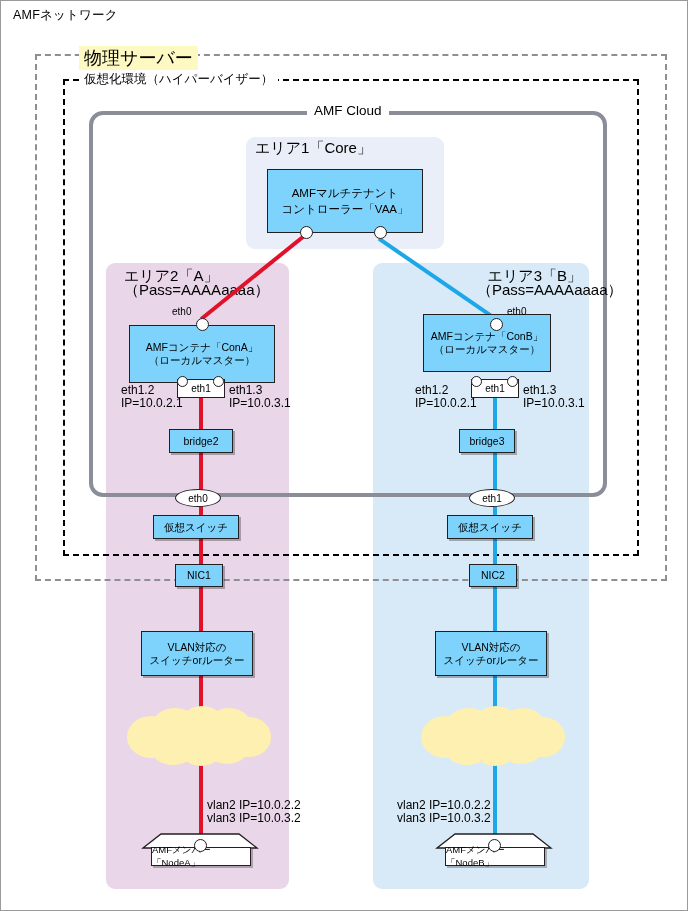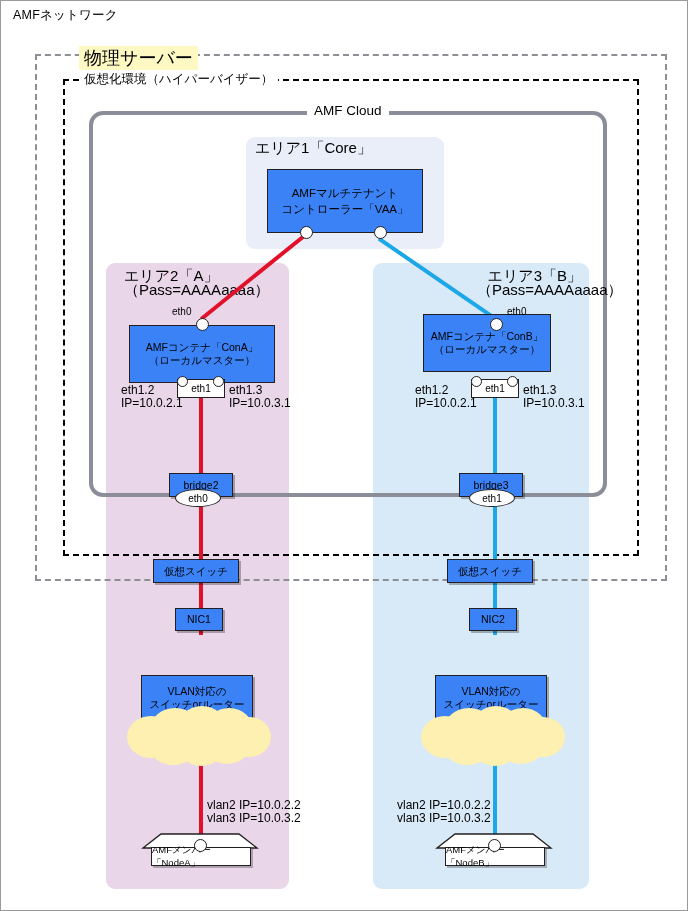--- a/index.html
+++ b/index.html
@@ -47,32 +47,32 @@
 
   
   .link{position:absolute;}
   .link-v-red{background:#e2112a;width:4px;}
   .link-v-blue{background:#1ba7e8;width:4px;}
   .diag{transform-origin:0 0;height:4px;}
   .diag-red{background:#e2112a;}
   .diag-blue{background:#1ba7e8;}
 
   
-  .box{background:#3b82f6;border:1.5px solid #231f20;}
-  .box-sh{box-shadow:2px 2px 0 rgba(0,0,0,.28);margin-top:44px;}
+  .box{background:#7dd3fc;border:1.5px solid #231f20;}
+  .box-sh{box-shadow:2px 2px 0 rgba(0,0,0,.28);}
   .box-txt{font-size:10.5px;line-height:13px;color:#000;}
 
   #vaa-box{left:266px;top:168px;width:156px;height:64px;}
   #vaa-box .box-txt{font-size:11.5px;line-height:16px;}
 
   #cona-box{left:128px;top:324px;width:146px;height:58px;}
   #conb-box{left:422px;top:313px;width:128px;height:58px;}
 
   #bridge2-box{left:168px;top:428px;width:64px;height:24px;}
-  #bridge3-box{left:458px;top:428px;width:64px;height:24px;}
+  #bridge3-box{left:458px;top:428px;width:56px;height:24px;}
 
   #vswitch1-box{left:152px;top:514px;width:86px;height:24px;}
   #vswitch2-box{left:446px;top:514px;width:86px;height:24px;}
 
   #nic1-box{left:174px;top:563px;width:48px;height:23px;}
   #nic2-box{left:468px;top:563px;width:48px;height:23px;}
 
   #vlan-sw1-box{left:140px;top:630px;width:112px;height:45px;}
   #vlan-sw2-box{left:434px;top:630px;width:112px;height:45px;}
 

